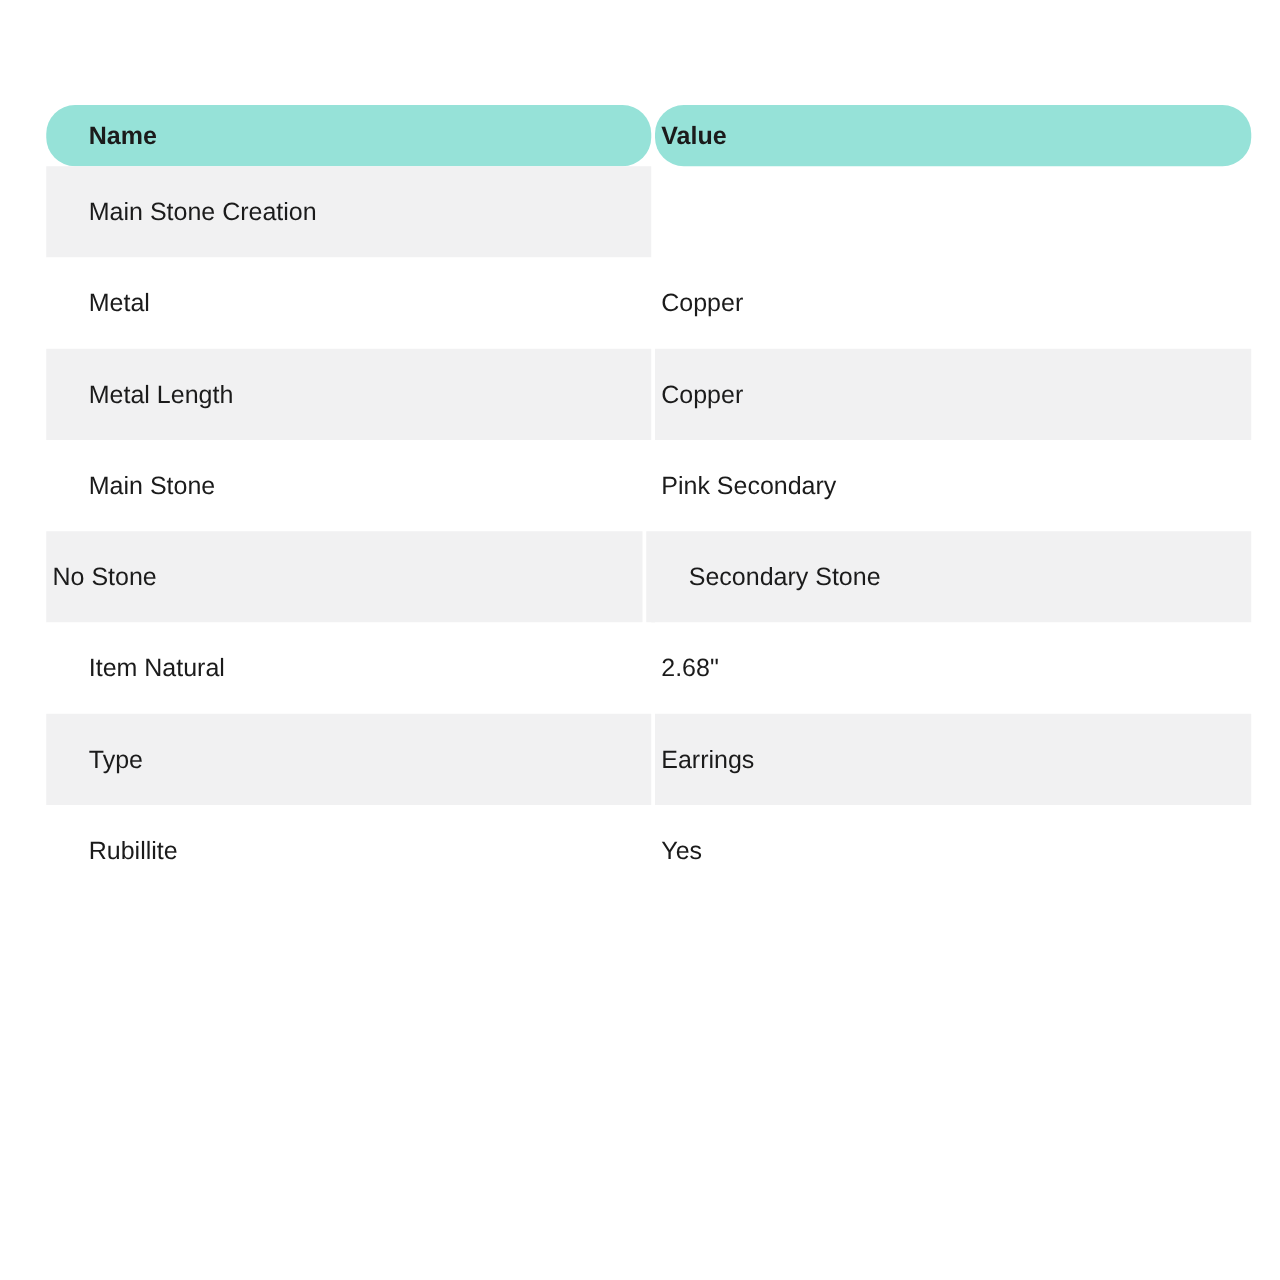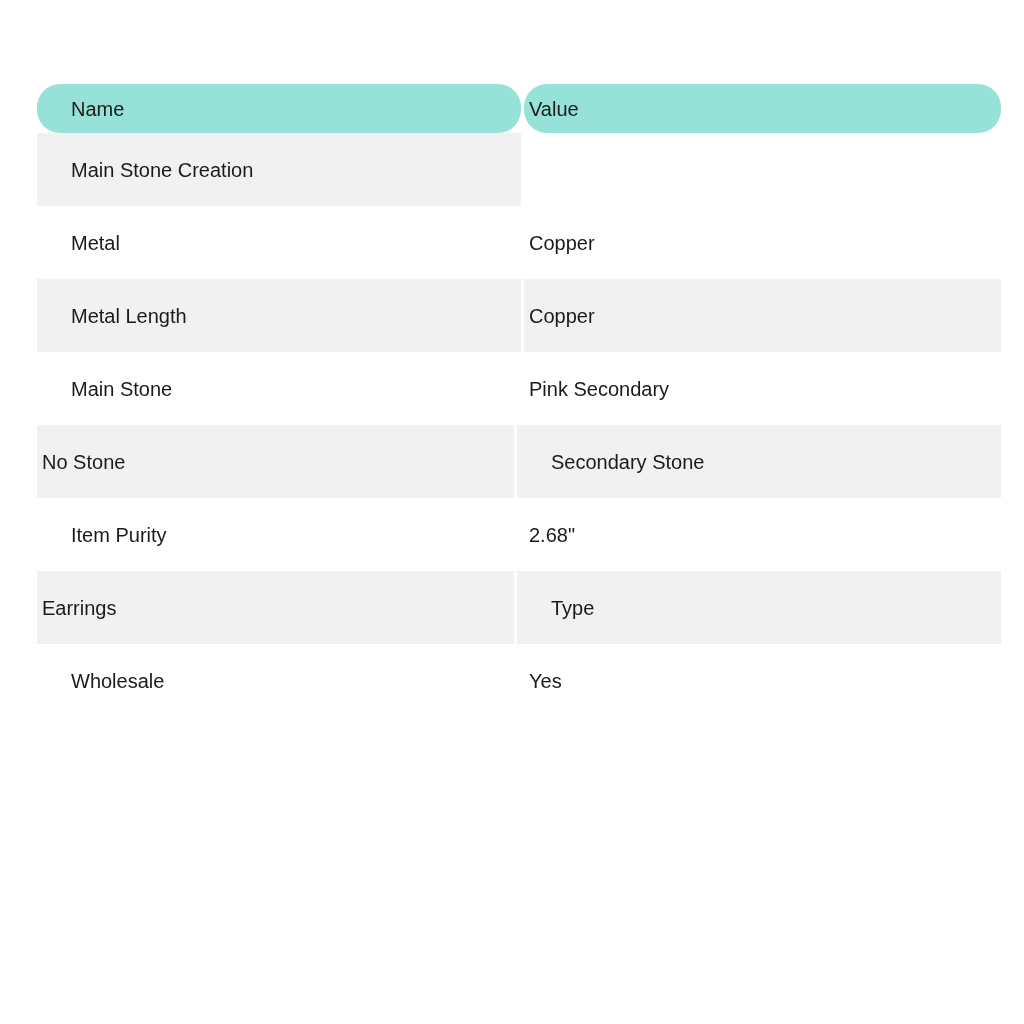--- a/index.html
+++ b/index.html
@@ -50,21 +50,21 @@
   .cell.name {
     width: 484px;
     padding-left: 34px;
   }
   .cell.value {
     flex: 1;
     padding-left: 5px;
   }
   .row.header .cell {
     background: var(--header-bg);
-    font-weight: normal;
+    font-weight: bold;
     border-radius: 23px;
   }
   .row.body:nth-of-type(odd) .cell {
     background: #ffffff;
   }
   .row.body:nth-of-type(even) .cell {
     background: var(--stripe-bg);
   }
 </style>
 </head>
@@ -96,28 +96,28 @@
       <div class="cell name">Main Stone</div>
       <div class="cell value">Pink Secondary</div>
     </div>
 
     <div class="row body">
       <div class="cell value">No Stone</div>
       <div class="cell name">Secondary Stone</div>
     </div>
 
     <div class="row body">
-      <div class="cell name">Item Purity</div>
+      <div class="cell name">Item Natural</div>
       <div class="cell value">2.68"</div>
     </div>
 
     <div class="row body">
+      <div class="cell name">Type</div>
       <div class="cell value">Earrings</div>
-      <div class="cell name">Type</div>
     </div>
 
     <div class="row body">
-      <div class="cell name">Wholesale</div>
+      <div class="cell name">Rubillite</div>
       <div class="cell value">Yes</div>
     </div>
 
   </div>
 </div>
 
 </body></html>

